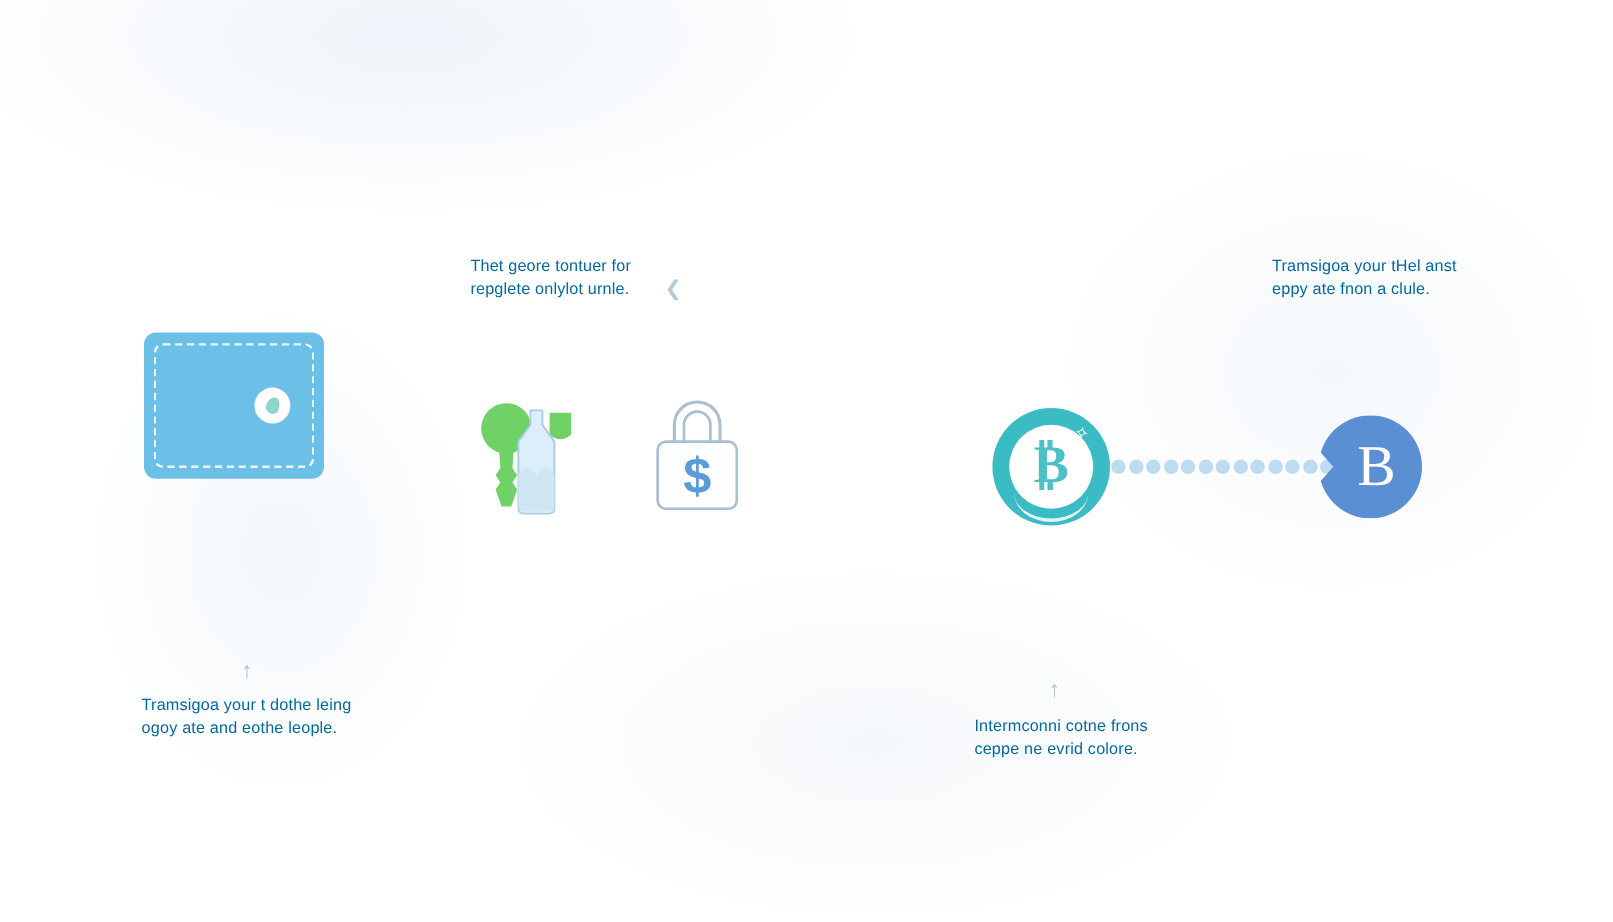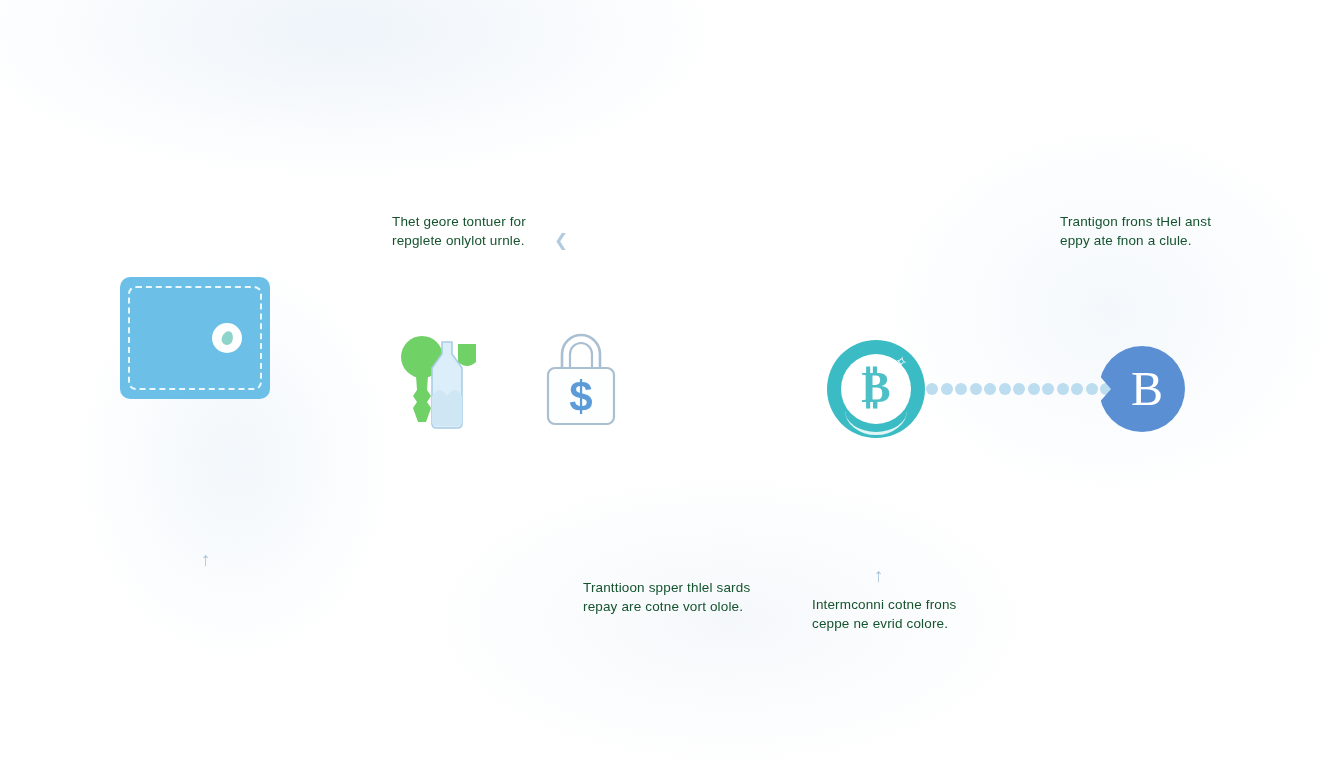--- a/index.html
+++ b/index.html
@@ -42,21 +42,21 @@
     background: radial-gradient(ellipse at center, #f5f8fb 0%, rgba(255,255,255,0) 72%);
   }
 
   .stage {
     position: absolute;
     inset: 0;
   }
 
   .txt {
     position: absolute;
-    color: #14532d;
+    color: #0369a1;
     font-size: 13.5px;
     line-height: 19px;
     letter-spacing: 0.15px;
     white-space: pre-line;
     filter: blur(0.35px);
   }
 
   .caption-wrap { position: absolute; }
   .caption-wrap .txt { position: static; display: block; }
 
@@ -231,21 +231,21 @@
 
 <div class="stage">
 
   <div class="caption-wrap" style="left:392px; top:212px; width:200px;">
     <span class="txt">Thet geore tontuer for
 repglete onlylot urnle.</span>
   </div>
   <span class="chevron-left" style="left:554px; top:232px;">❮</span>
 
   <div class="caption-wrap" style="left:1060px; top:212px; width:210px;">
-    <span class="txt">Trantigon frons tHel anst
+    <span class="txt">Tramsigoa your tHel anst
 eppy ate fnon a clule.</span>
   </div>
 
   <div class="wallet">
     <div class="wallet-body"></div>
     <div class="wallet-stitch"></div>
     <div class="wallet-strap"></div>
     <div class="wallet-flap"></div>
     <div class="wallet-clasp">
       <div class="wallet-clasp-inner"></div>
@@ -302,25 +302,25 @@
     <span class="dot"></span>
     <span class="dot"></span>
   </div>
 
   <div class="bbadge">
     <div class="bbadge-shape"></div>
     <div class="bbadge-letter">B</div>
   </div>
 
   <span class="arrow-up" style="left:201px; top:550px;">↑</span>
-
-  <div class="caption-wrap" style="left:583px; top:578px; width:200px;">
-    <span class="txt">Tranttioon spper thlel sards
-repay are cotne vort olole.</span>
-  </div>
+  <div class="caption-wrap" style="left:118px; top:578px; width:230px;">
+    <span class="txt">Tramsigoa your t dothe leing
+ogoy ate and eothe leople.</span>
+  </div>
+
 
   <span class="arrow-up" style="left:874px; top:566px;">↑</span>
   <div class="caption-wrap" style="left:812px; top:595px; width:200px;">
     <span class="txt">Intermconni cotne frons
 ceppe ne evrid colore.</span>
   </div>
 
 </div>
 
 </body></html>

